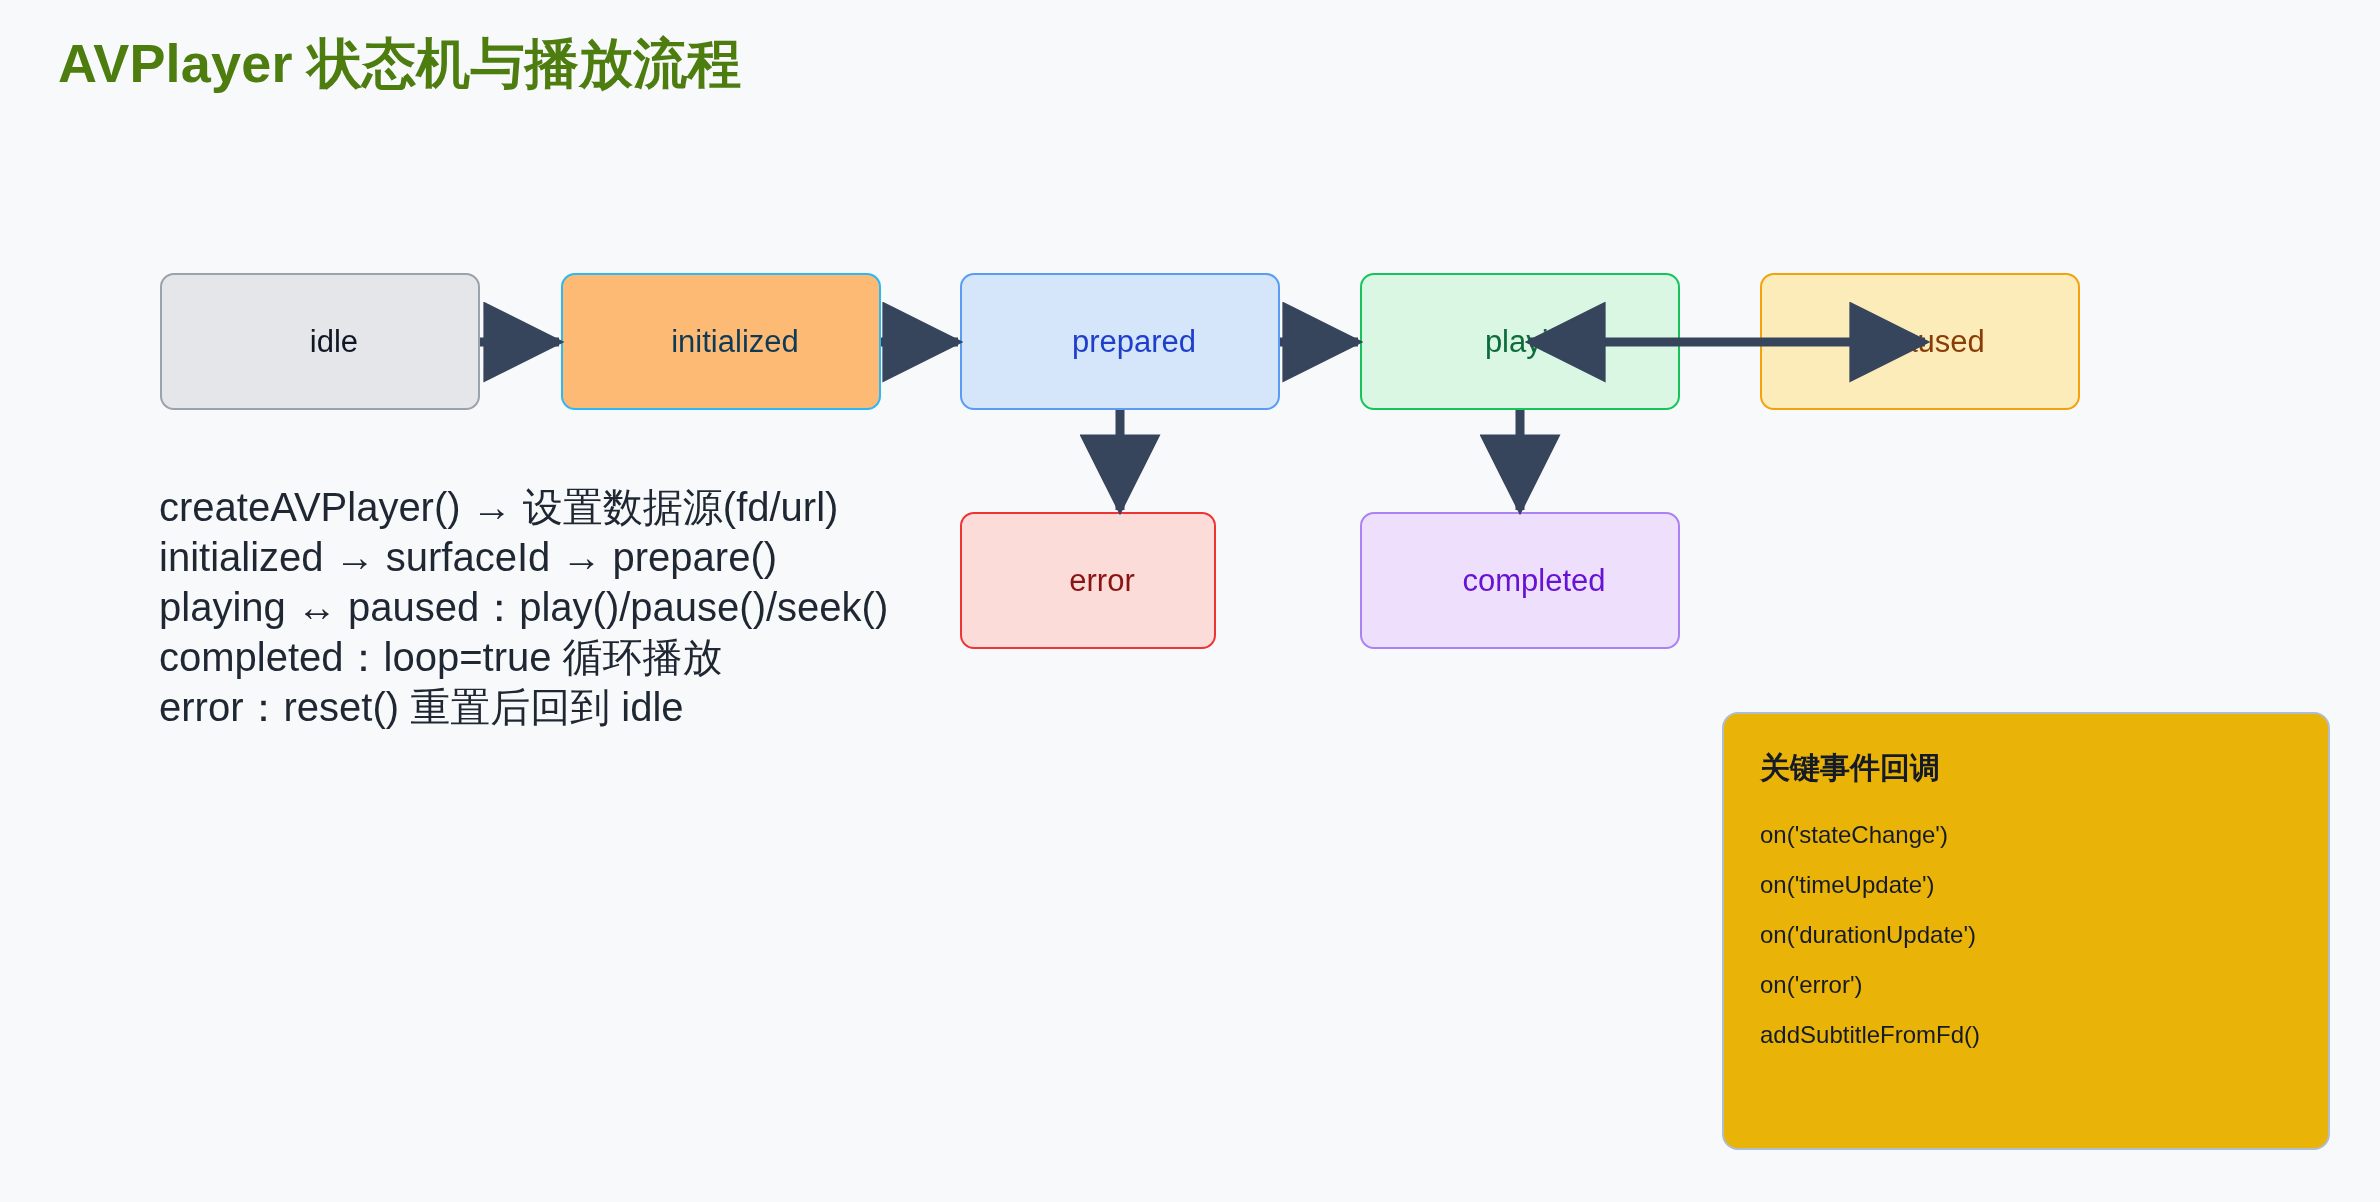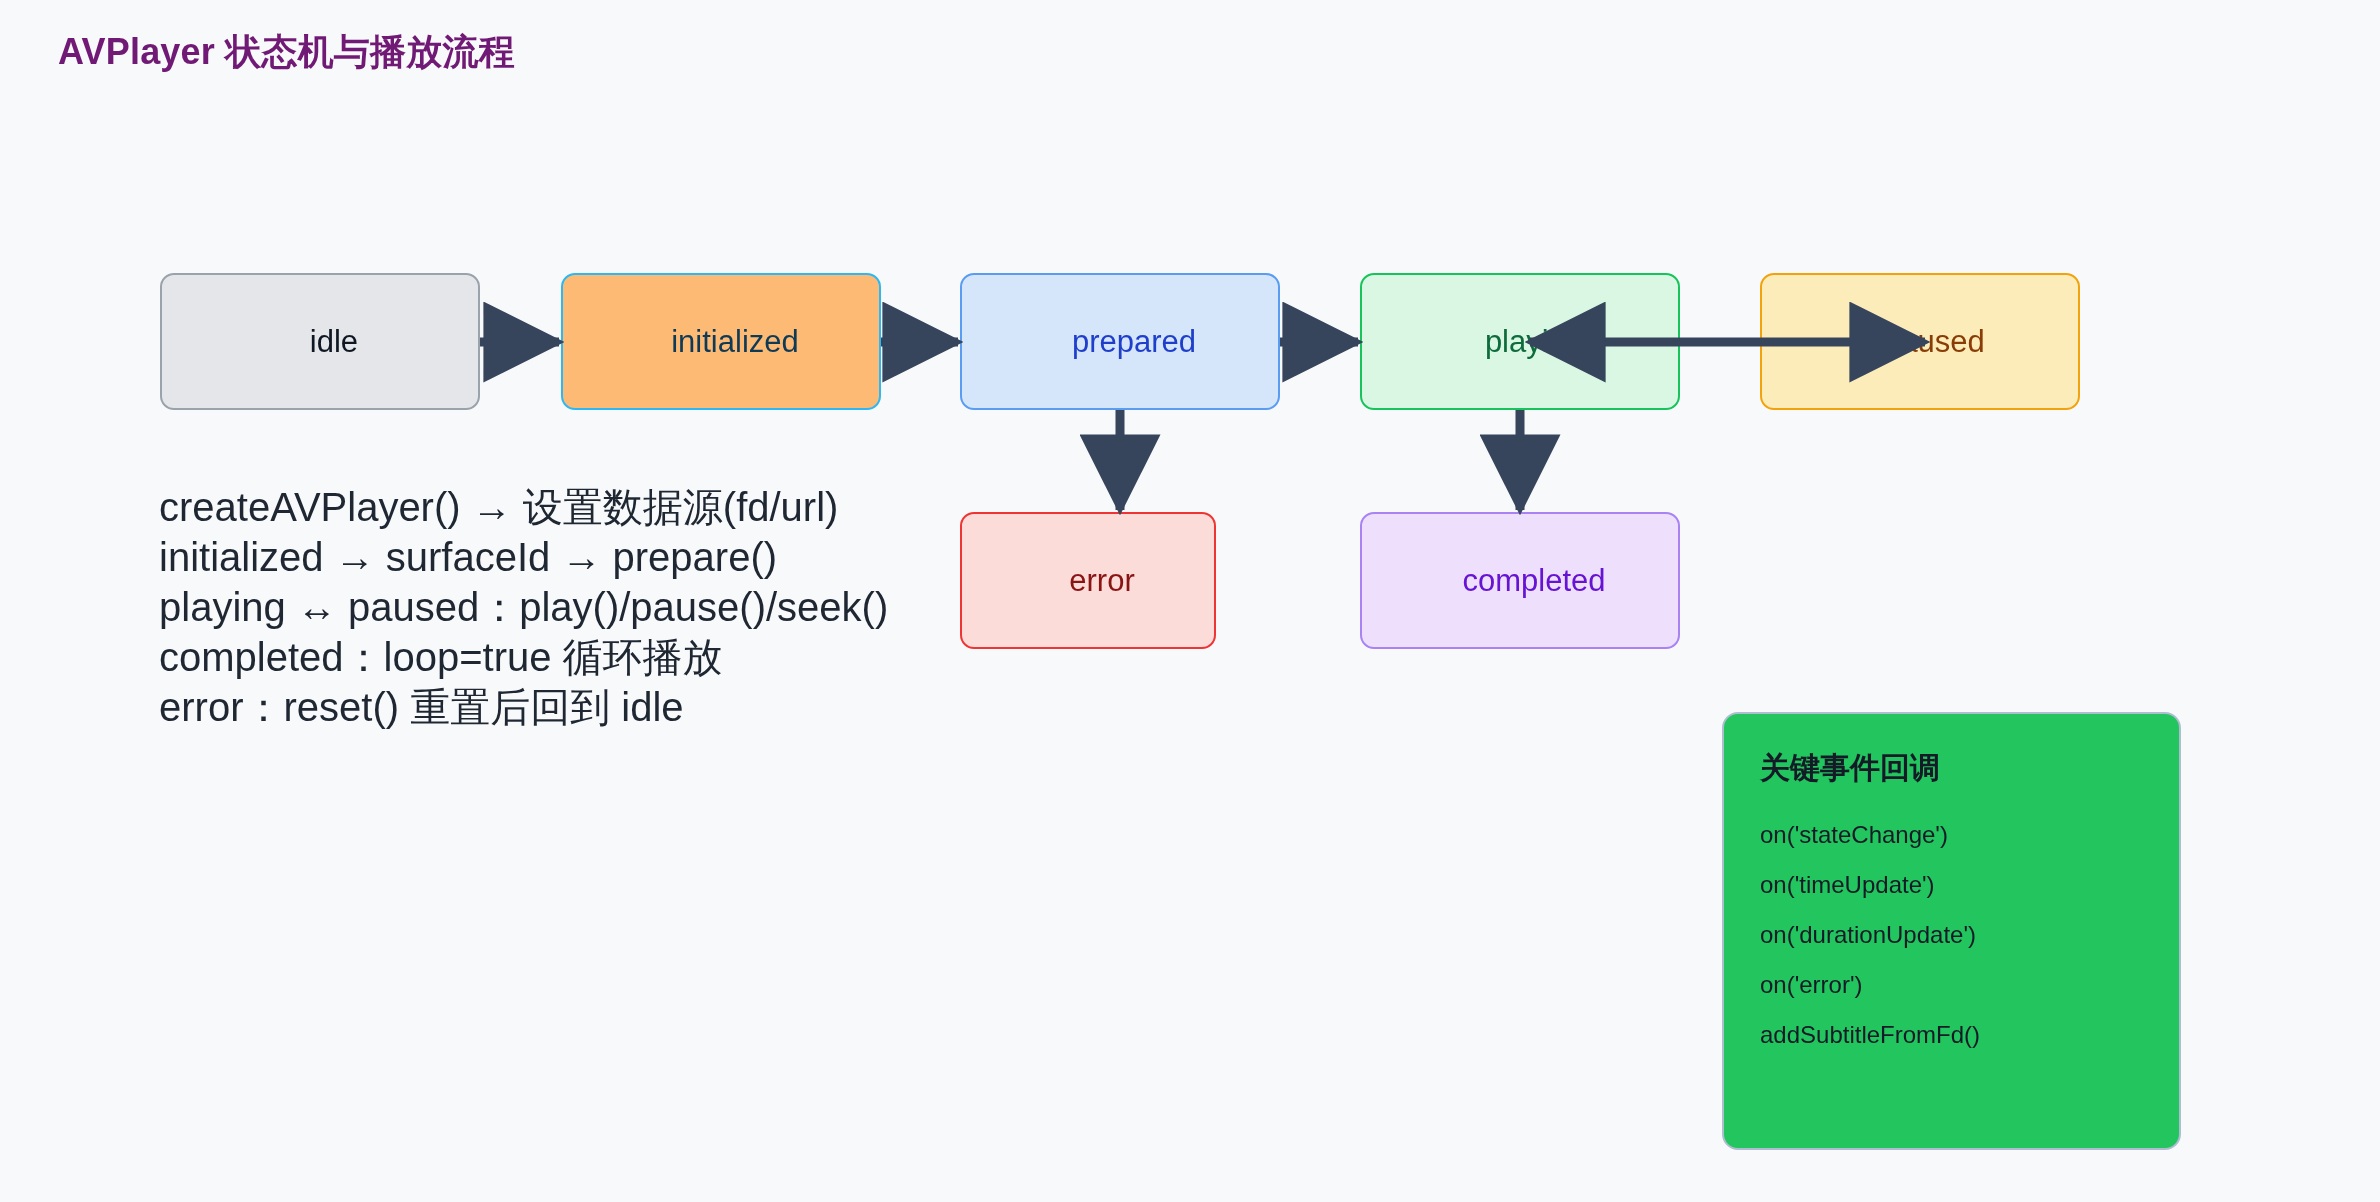--- a/index.html
+++ b/index.html
@@ -19,23 +19,23 @@
     inset: 0;
     width: 2380px;
     height: 1202px;
   }
 
   
   .page-title {
     position: absolute;
     left: 58px;
     top: 28px;
-    font-size: 36px;
+    font-size: 54px;
     font-weight: bold;
-    color: #701a75;
+    color: #4d7c0f;
     letter-spacing: 0.2px;
     white-space: nowrap;
   }
 
   
   .node {
     position: absolute;
     box-sizing: border-box;
     border-radius: 14px;
     border-width: 2px;
@@ -79,24 +79,24 @@
   .legend-line {
     line-height: 50px;
     white-space: nowrap;
   }
 
   
   .callback-panel {
     position: absolute;
     left: 1722px;
     top: 712px;
-    width: 459px;
+    width: 608px;
     height: 438px;
     box-sizing: border-box;
-    background: #22c55e;
+    background: #eab308;
     border: 2px solid #aebed0;
     border-radius: 16px;
     z-index: 2;
   }
   .callback-title {
     position: absolute;
     left: 36px;
     top: 34px;
     font-size: 30px;
     font-weight: bold;

